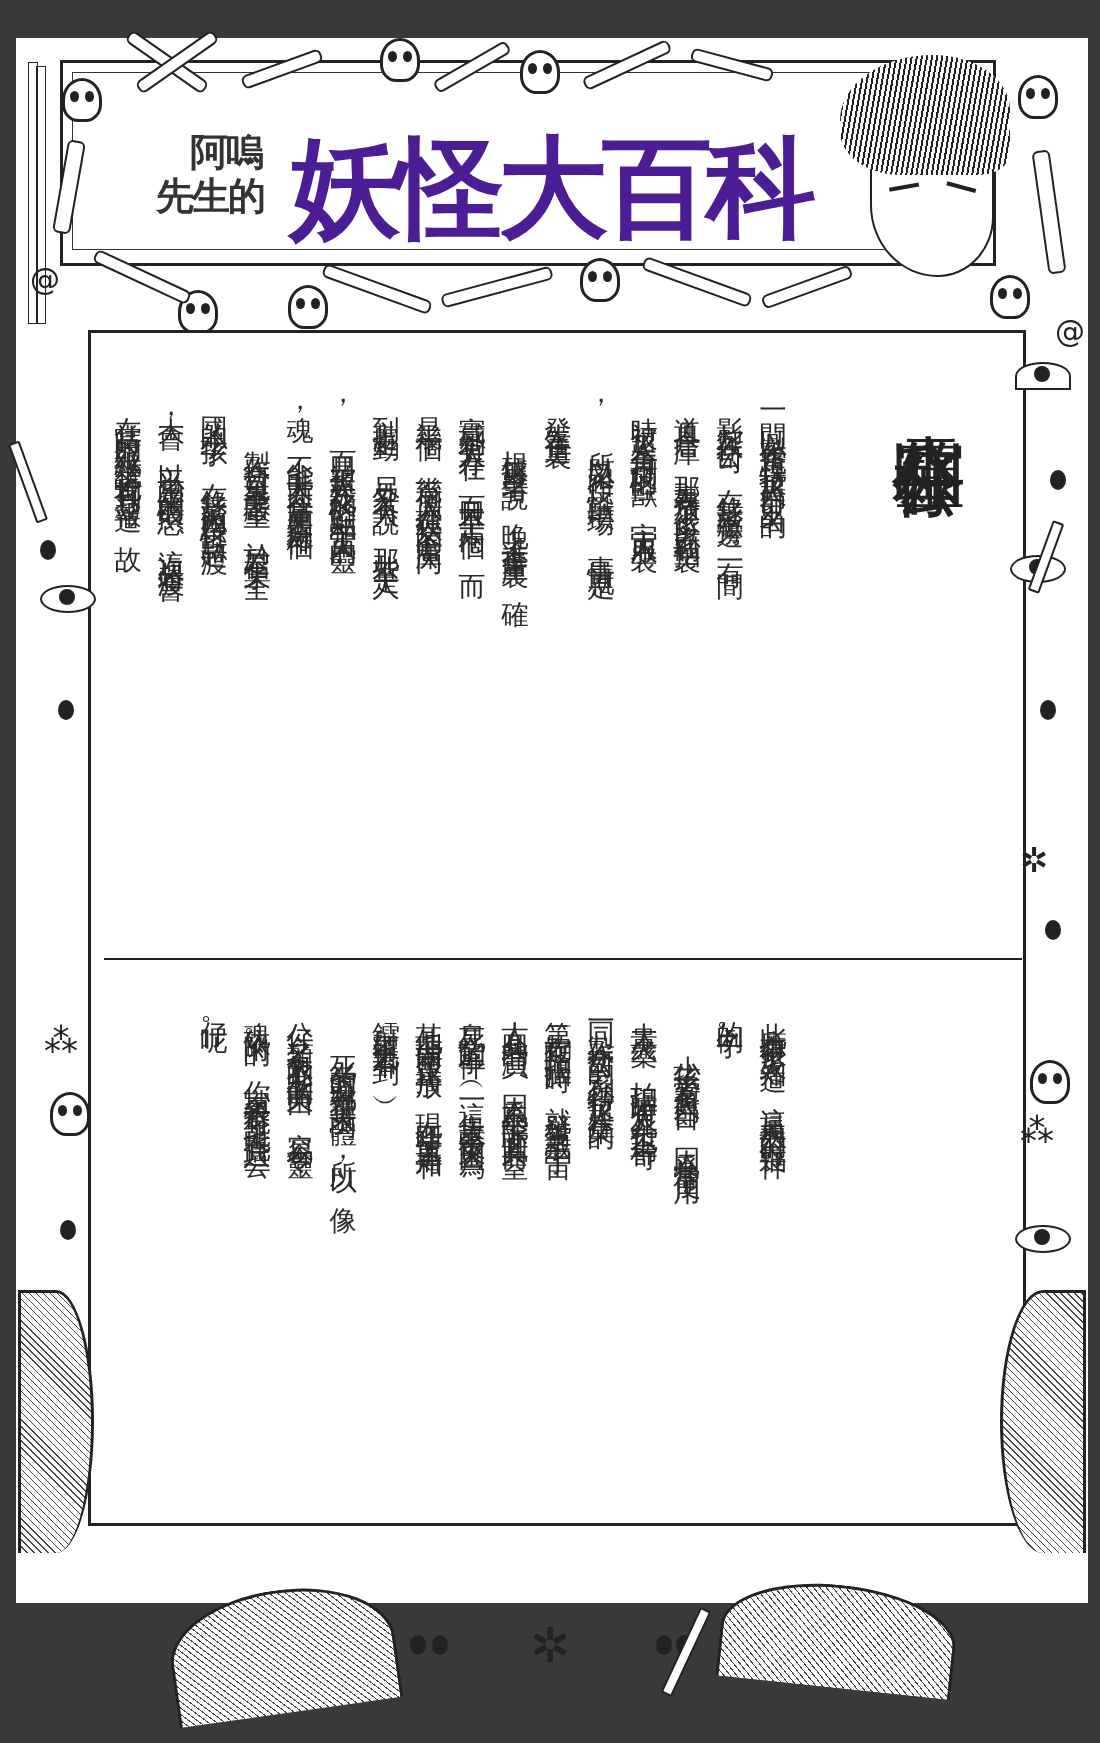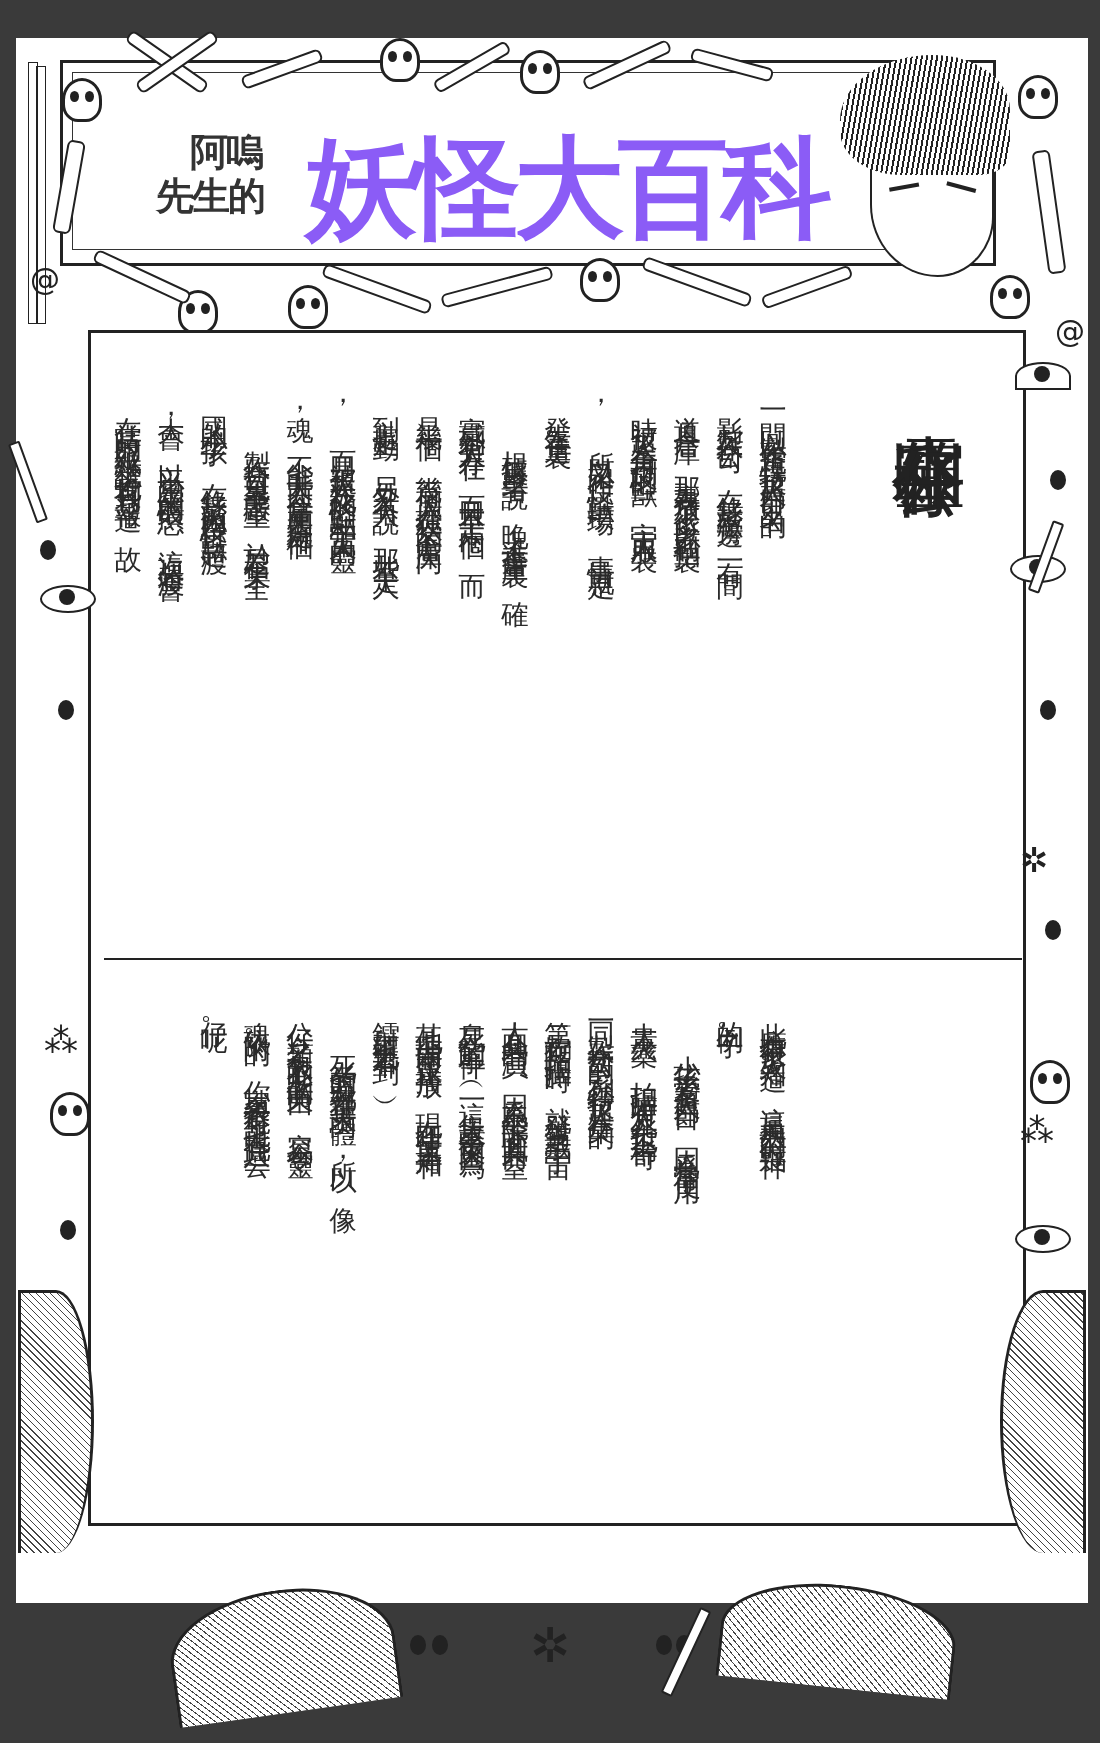--- a/index.html
+++ b/index.html
@@ -7,21 +7,21 @@
   .page{position:absolute;left:0;top:0;width:1100px;height:1743px;background:#ffffff;}
   .dark-band-top{position:absolute;left:0;top:0;width:1100px;height:38px;background:#3a3a3a;}
   .dark-band-left{position:absolute;left:0;top:0;width:16px;height:1743px;background:#3a3a3a;}
   .dark-band-right{position:absolute;right:0;top:0;width:12px;height:1743px;background:#3a3a3a;}
   .dark-band-bottom{position:absolute;left:0;bottom:0;width:1100px;height:140px;background:#3a3a3a;}
   .outer-frame{position:absolute;left:18px;top:38px;width:1068px;height:1565px;background:#ffffff;}
   .border-deco{position:absolute;border:3px solid #222;}
   .header-box{position:absolute;left:60px;top:60px;width:930px;height:200px;border:3px solid #222;background:#fff;}
   .header-inner{position:absolute;left:72px;top:72px;width:906px;height:176px;border:1.5px solid #333;}
   .title-small{position:absolute;font-weight:bold;color:#333;font-size:38px;line-height:44px;letter-spacing:-2px;}
-  .title-big{position:absolute;left:290px;top:128px;font-weight:bold;color:#8b5cf6;font-size:110px;line-height:120px;letter-spacing:-6px;margin-left:16px;}
+  .title-big{position:absolute;left:290px;top:128px;font-weight:bold;color:#4c1d95;font-size:110px;line-height:120px;letter-spacing:-6px;}
   .content-box{position:absolute;left:88px;top:330px;width:932px;height:1190px;border:3px solid #222;background:#fff;}
   .divider{position:absolute;left:104px;top:958px;width:918px;height:2px;background:#222;}
   .article-title{position:absolute;left:870px;top:375px;width:110px;font-size:74px;line-height:100px;color:#222;writing-mode:vertical-rl;font-family:"DejaVu Serif",serif;letter-spacing:4px;}
   .col{position:absolute;writing-mode:vertical-rl;font-family:"DejaVu Serif",serif;font-size:27.5px;line-height:42px;color:#2a2a2a;letter-spacing:6.4px;white-space:nowrap;}
   .upper-cols{top:395px;right:305px;height:510px;}
   .lower-cols{top:1000px;right:305px;height:510px;}
   .deco{position:absolute;color:#222;font-size:40px;line-height:40px;}
   .skull{position:absolute;width:34px;height:38px;border:3px solid #222;border-radius:50% 50% 40% 40%;background:#fff;}
   .skull::before,.skull::after{content:"";position:absolute;top:10px;width:9px;height:11px;background:#222;border-radius:50%;}
   .skull::before{left:5px;}

